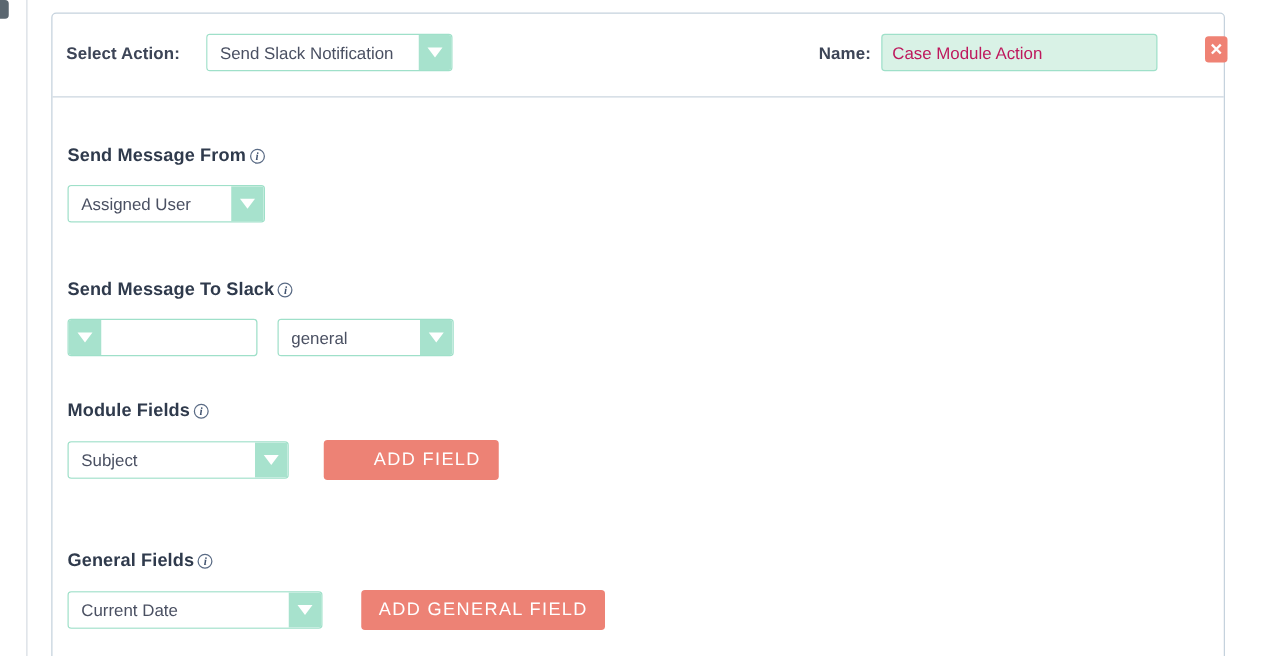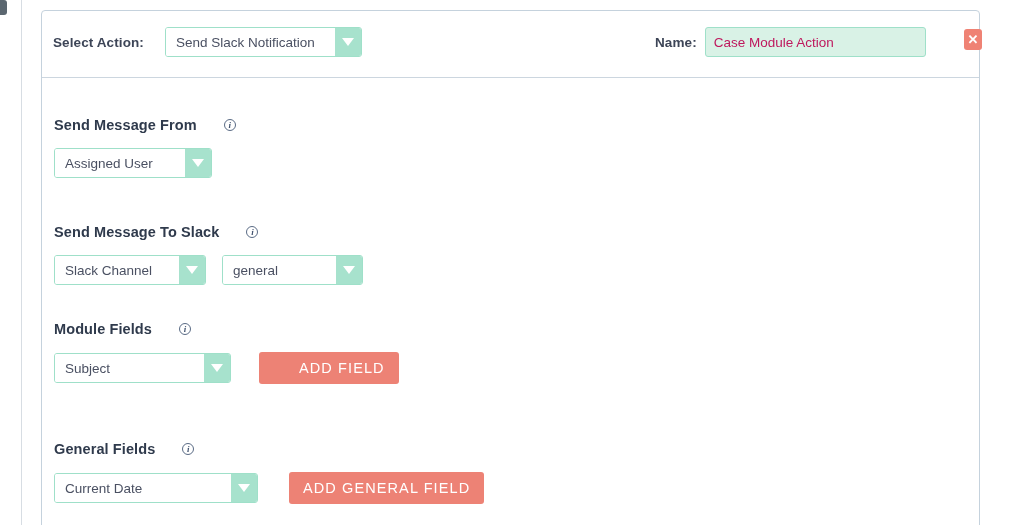--- a/index.html
+++ b/index.html
@@ -174,21 +174,20 @@
   .sec-general  { top: 430px; }
 
   .sec-title {
     display: flex;
     align-items: center;
     font-size: 14.5px;
     font-weight: bold;
     color: #2f3a4c;
     margin-bottom: 15px;
     letter-spacing: .1px;
-    gap: 24px;
   }
   .info-icon {
     display: inline-flex;
     align-items: center;
     justify-content: center;
     width: 12px;
     height: 12px;
     margin-left: 3px;
     border: 1px solid #5a6b85;
     border-radius: 50%;
@@ -267,21 +266,20 @@
       </div>
     </div>
 
     <div class="section sec-toslack">
       <div class="sec-title">
         <span>Send Message To Slack</span>
         <span class="info-icon">i</span>
       </div>
       <div class="sec-row">
         <div class="cselect sel-channeltype">
-          <span class="val">Slack Channel</span>
           <span class="arrow-btn">
             <span class="tri"></span>
           </span>
         </div>
         <div class="cselect sel-channel">
           <span class="val">general</span>
           <span class="arrow-btn">
             <span class="tri"></span>
           </span>
         </div>

